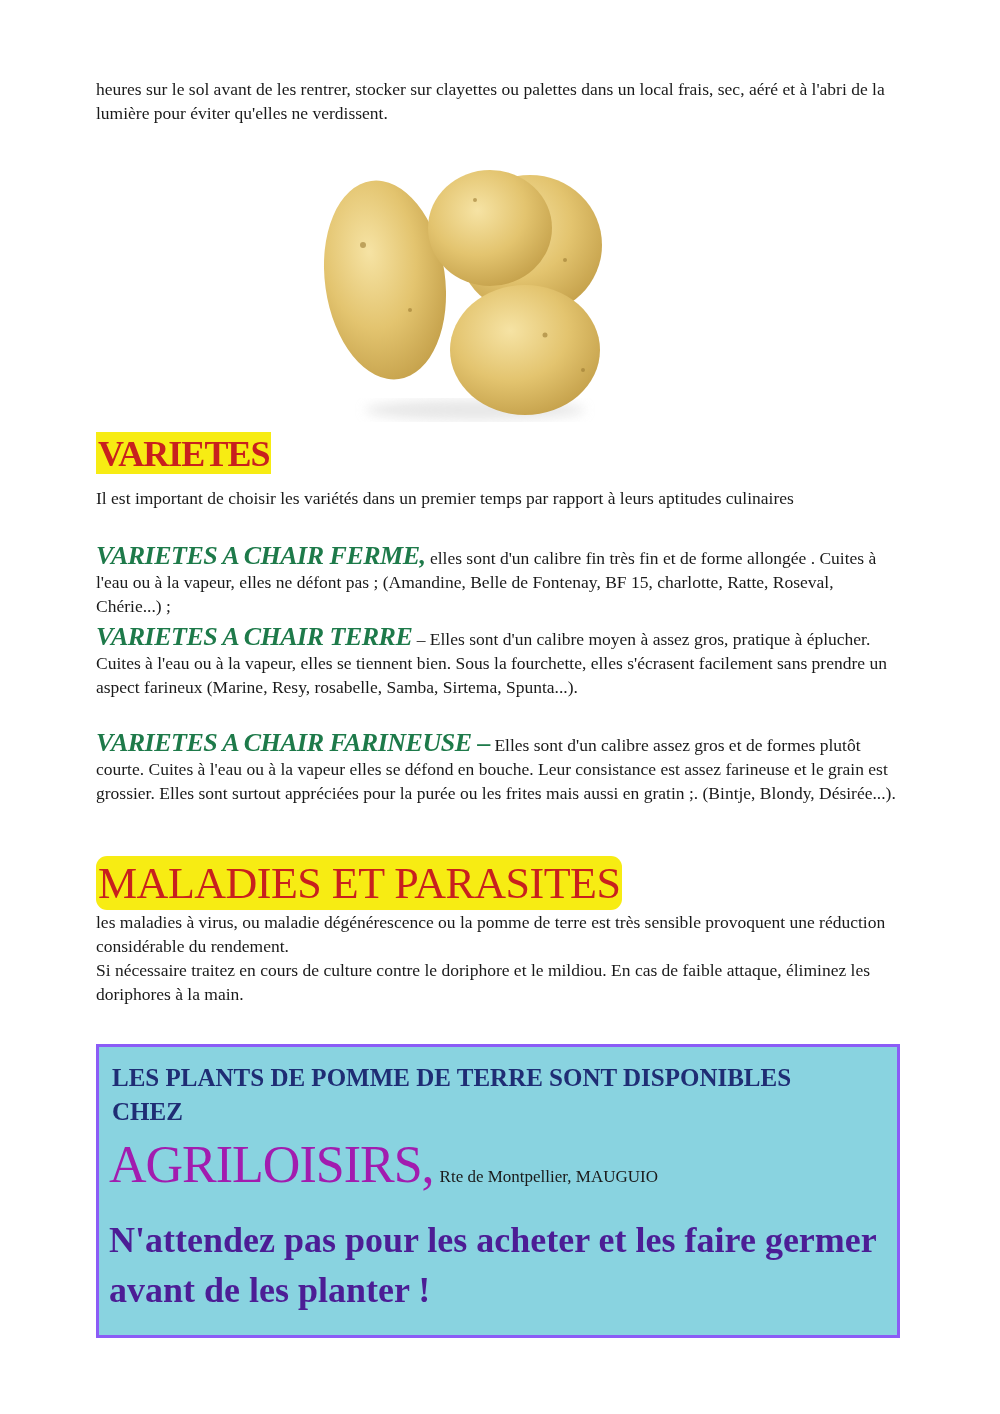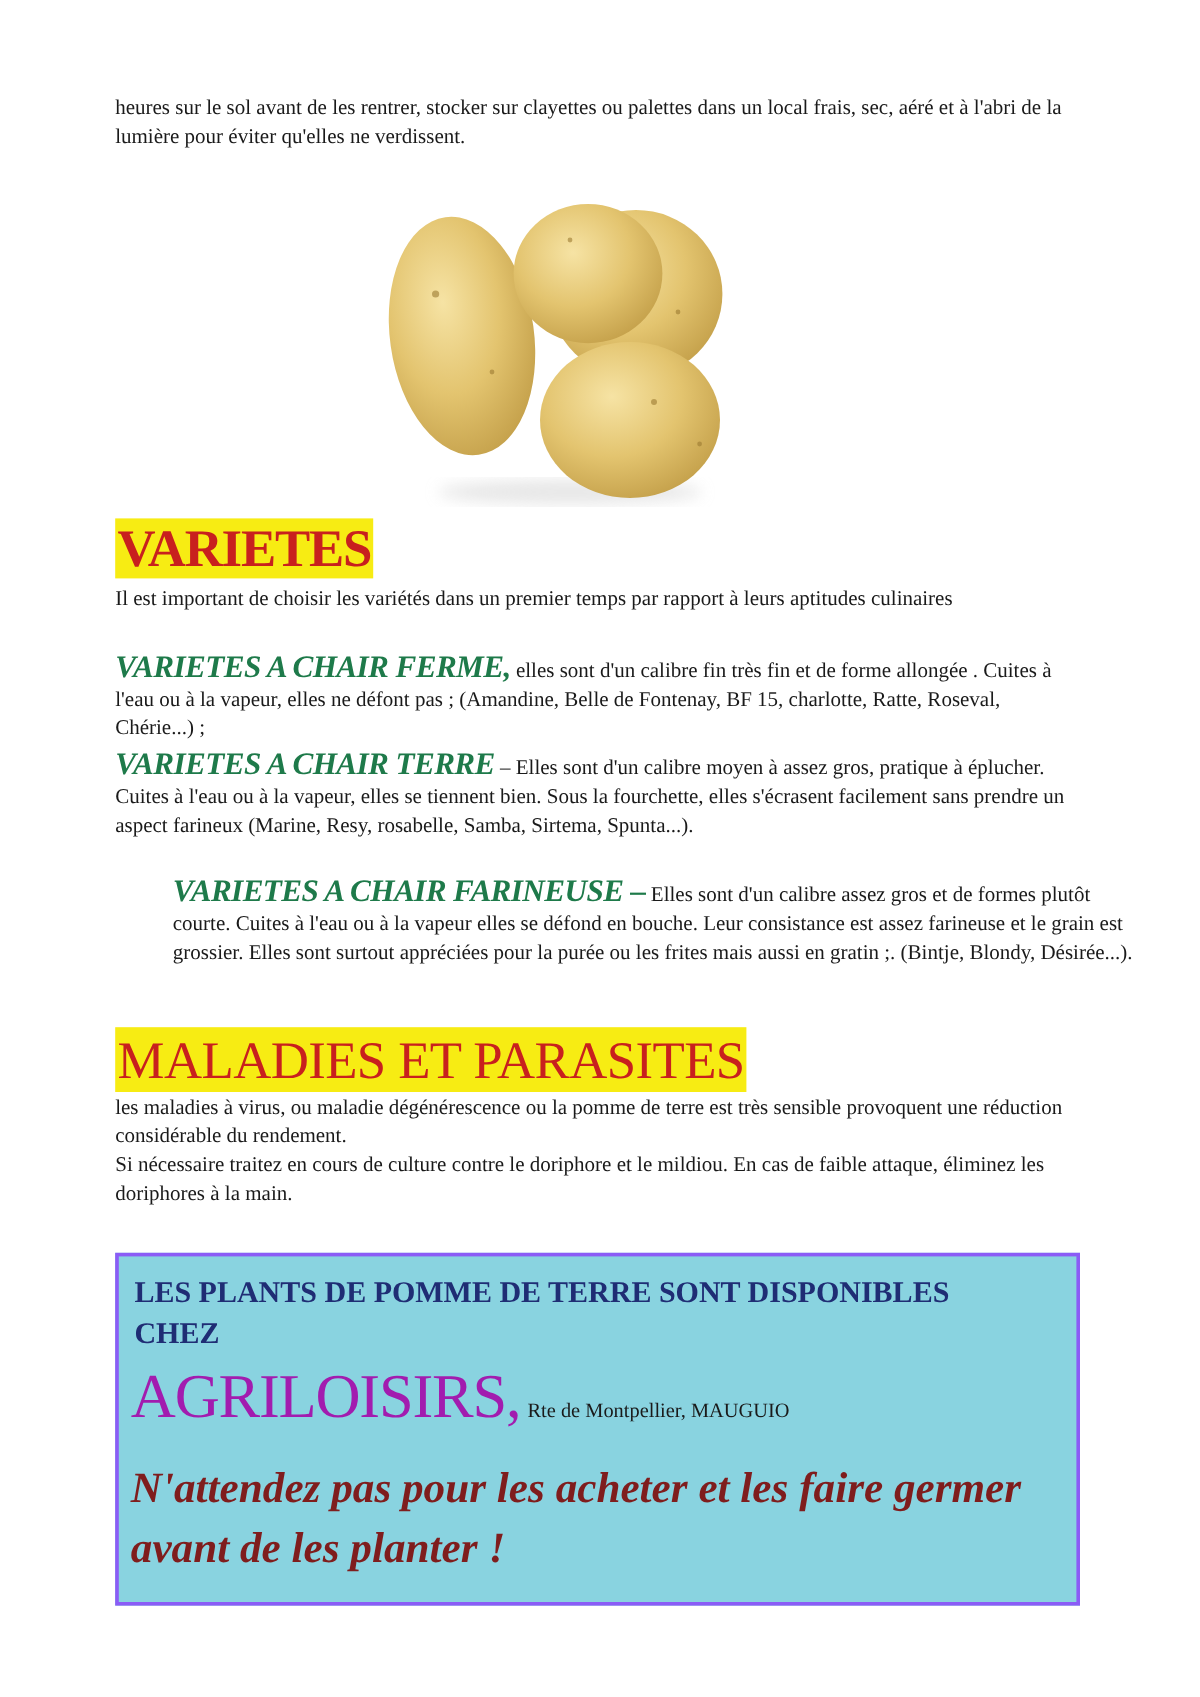--- a/index.html
+++ b/index.html
@@ -4,38 +4,38 @@
 <style>
   html, body { margin: 0; padding: 0; background: #ffffff; }
   body { width: 1000px; height: 1414px; position: relative; overflow: hidden;
          font-family: "Liberation Serif", serif; color: #1a1a1a; }
   .abs { position: absolute; }
   .body-text { font-size: 17.5px; line-height: 24px; color: #1a1a1a; }
   .intro { left: 96px; top: 77px; width: 820px; }
   .potato-wrap { left: 315px; top: 160px; width: 300px; height: 265px; }
   .h-yellow { background: #f7ec13; color: #c8201e; display: inline-block;
               padding: 0 2px; line-height: 1; }
-  .h-varietes { left: 96px; top: 432px; font-size: 44px; font-weight: bold;
+  .h-varietes { left: 96px; top: 432px; font-size: 36px; font-weight: bold;
                 padding: 4px 2px 2px 2px; letter-spacing: -1px; }
   .varietes-lead { left: 96px; top: 486px; width: 820px; }
   .vsec { left: 96px; width: 800px; }
   .vhead { color: #1e7a4a; font-style: italic; font-weight: bold; font-size: 26px; letter-spacing: -0.5px; }
   .sec1 { top: 544px; }
   .sec2 { top: 625px; }
-  .sec3 { top: 731px; margin-left: 48px; }
+  .sec3 { top: 731px; }
   .h-maladies { left: 96px; top: 856px; font-size: 44px; font-weight: normal;
-                padding: 6px 2px 4px 2px; letter-spacing: -0.5px; }
+                padding: 6px 2px 4px 2px; letter-spacing: -0.5px; border-radius: 11px; }
   .maladies-text { left: 96px; top: 910px; width: 820px; }
   .promo-box { left: 96px; top: 1044px; width: 798px; height: 288px;
                background: #89d3e0; border: 3px solid #8b5cf6; }
   .promo-head { left: 13px; top: 14px; color: #1f2d74; font-weight: bold; font-size: 25px; line-height: 34px; width: 700px; }
   .promo-brand { left: 10px; top: 88px; white-space: nowrap; }
   .brand-name { font-size: 52px; color: #a21caf; letter-spacing: -1px; }
   .brand-addr { font-size: 17px; color: #1a1a1a; margin-left: 6px; }
-  .promo-cta { left: 10px; top: 168px; width: 780px; color: #7f1d1d; font-style: italic; font-weight: bold;
+  .promo-cta { left: 10px; top: 168px; width: 780px; color: #4c1d95; font-weight: bold;
                font-size: 36px; line-height: 50px; }
 </style>
 </head>
 <body>
 
 <p class="abs body-text intro" style="margin:0">heures sur le sol avant de les rentrer, stocker sur clayettes ou palettes dans un local frais, sec, aéré et à l'abri de la lumière pour éviter qu'elles ne verdissent.</p>
 
 <div class="abs potato-wrap">
   <svg width="300" height="265" viewBox="0 0 300 265">
     <defs>

